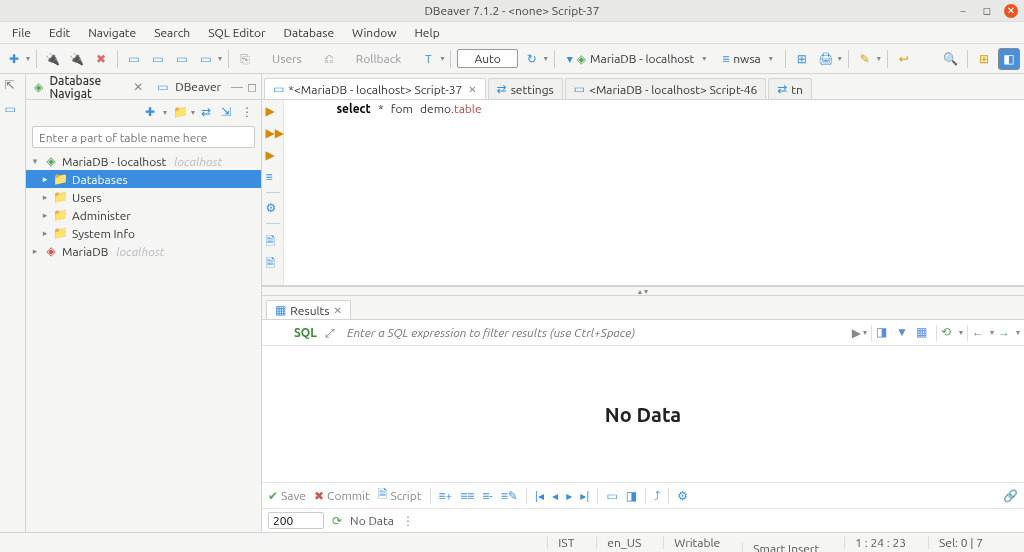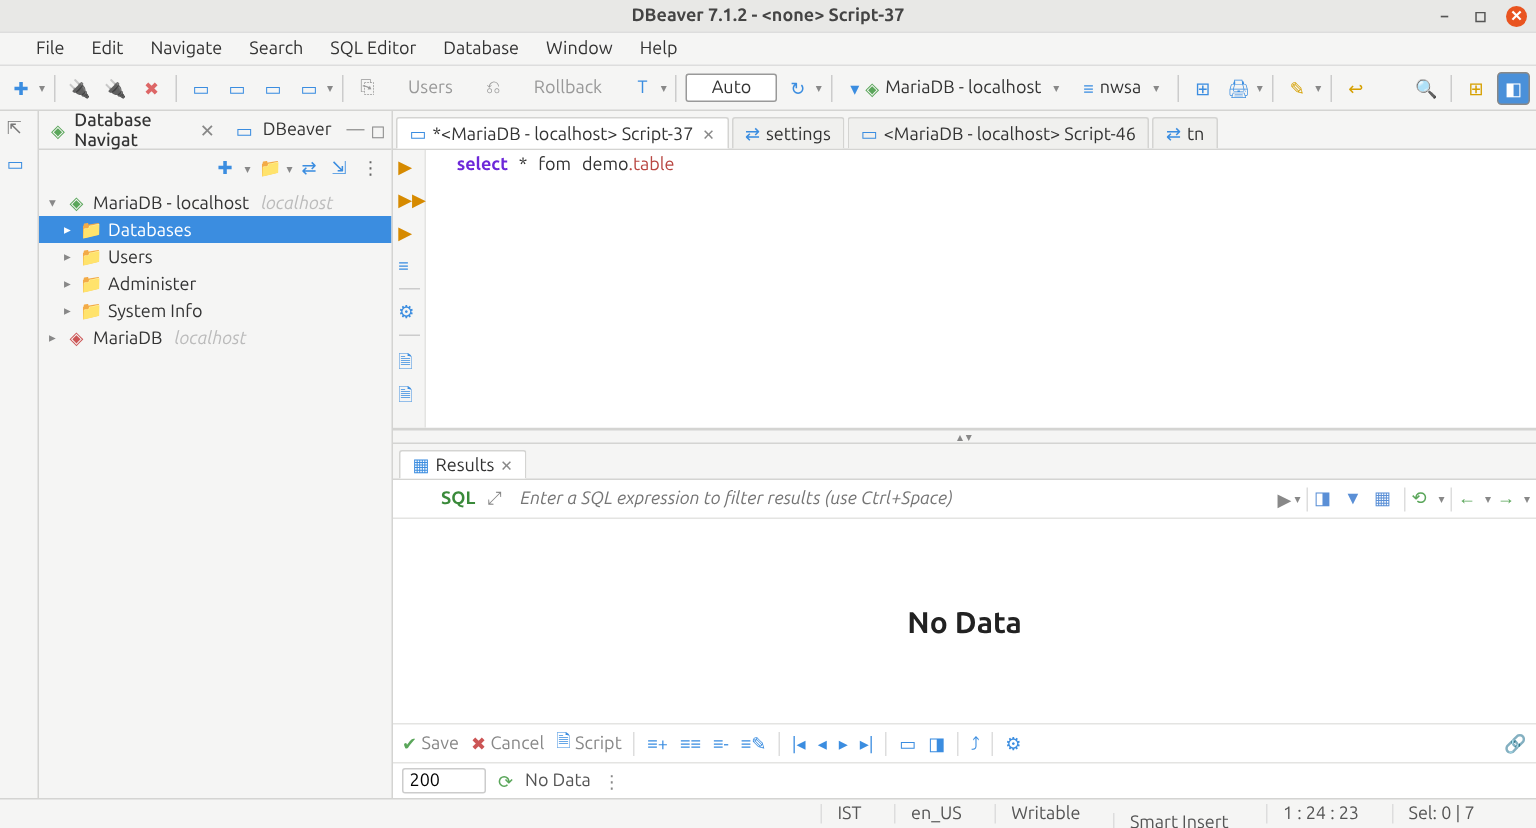--- a/index.html
+++ b/index.html
@@ -1,22 +1,22 @@
 <!DOCTYPE html>
 <html><head>
 <meta charset="utf-8">
 <style>
   * { box-sizing: border-box; margin: 0; padding: 0; font-family: "Segoe UI", Ubuntu, Arial, sans-serif; font-size: 12px; }
   body { width: 1024px; height: 552px; background: #f5f5f4; display: flex; flex-direction: column; overflow: hidden; color: #333; }
-  .titlebar { height: 22px; background: #e8e8e6; display: flex; align-items: center; justify-content: center; position: relative; border-bottom: 1px solid #ddd; font-weight: bold; }
+  .titlebar { height: 22px; background: #e8e8e6; display: flex; align-items: center; justify-content: center; position: relative; border-bottom: 1px solid #ddd; }
   .title-text { color: #444; }
   .win-controls { position: absolute; right: 6px; display: flex; gap: 10px; align-items: center; }
   .win-btn { width: 14px; height: 14px; border-radius: 50%; display: flex; align-items: center; justify-content: center; font-size: 10px; color: #555; }
   .win-close { background: #e95420; color: #fff; }
-  .menubar { height: 22px; display: flex; align-items: center; padding: 0 16px; gap: 2px; border-bottom: 1px solid #ddd; background: #f5f5f4; }
+  .menubar { height: 22px; display: flex; align-items: center; padding: 0 4px; gap: 2px; border-bottom: 1px solid #ddd; background: #f5f5f4; }
   .menu-item { padding: 2px 8px; color: #333; }
   .toolbar { height: 30px; display: flex; align-items: center; padding: 0 4px; gap: 4px; border-bottom: 1px solid #d4d4d2; background: #f5f5f4; }
   .tb-btn { width: 20px; height: 20px; display: flex; align-items: center; justify-content: center; color: #555; border-radius: 2px; }
   .tb-sep { width: 1px; height: 18px; background: #ccc; margin: 0 2px; }
   .tb-drop { font-size: 8px; color: #888; margin-left: -2px; }
   .tb-text { padding: 3px 12px; color: #333; border: 1px solid transparent; }
   .tb-auto { border: 1px solid #999; background: #fff; padding: 2px 16px; border-radius: 2px; }
   .tb-combo { display: flex; align-items: center; padding: 2px 6px; gap: 4px; }
   .tb-right { margin-left: auto; display:flex; gap:4px; align-items:center;}
   .tb-last { width: 22px; height: 22px; border: 1px solid #888; background: #4a90d9; border-radius:3px; display:flex;align-items:center;justify-content:center;color:#fff;}
@@ -44,21 +44,21 @@
   .ind1 { padding-left: 14px; }
   .editor-area { flex: 1; display: flex; flex-direction: column; background: #fff; }
   .editor-tabs { height: 26px; display: flex; align-items: flex-end; border-bottom: 1px solid #d4d4d2; background: #f5f5f4; padding-left:2px; gap:2px; }
   .etab { display: flex; align-items: center; gap: 4px; padding: 3px 8px; border: 1px solid #d4d4d2; border-bottom: none; background: #f0f0ee; border-radius: 2px 2px 0 0; color:#333;}
   .etab.active { background: #fff; }
   .etab .close { color:#888; font-size:10px; margin-left:2px;}
   .editor-body { flex: 0 0 186px; display: flex; border-bottom: 1px solid #d4d4d2; }
   .editor-gutter { width: 22px; background: #f5f5f4; display: flex; flex-direction: column; align-items: center; padding-top: 4px; gap: 8px; border-right:1px solid #e4e4e2;}
   .editor-gutter .gi { width: 14px; height: 14px; color: #d68a00; }
   .code { flex: 1; font-family: "Consolas", monospace; font-size: 12px; padding: 2px 6px; background:#fff; position:relative;}
-  .kw { color: #6d28d9; font-weight: bold; }
+  .kw { color: #000000; font-weight: bold; margin-left: 32px; }
   .sym { color:#333; }
   .ident { color:#333; }
   .dot { color:#b94742; }
   .tbl { color:#b94742; }
   .splitter { height: 10px; background: #f5f5f4; border-top:1px solid #d4d4d2; border-bottom:1px solid #d4d4d2; display:flex; align-items:center; justify-content:center; color:#888; font-size:8px;}
   .results { flex: 1; display: flex; flex-direction: column; background: #fff; }
   .res-tabs { height: 24px; display: flex; align-items: flex-end; background: #f5f5f4; border-bottom: 1px solid #d4d4d2; padding-left:4px;}
   .rtab { display:flex; align-items:center; gap:4px; padding:2px 8px; border:1px solid #d4d4d2; border-bottom:none; background:#fff; border-radius:2px 2px 0 0;}
   .res-filter { height: 26px; display: flex; align-items: center; padding: 0 4px; gap:4px; border-bottom: 1px solid #e4e4e2; }
   .res-filter .lab { color:#3a8a3a; font-weight:bold; padding:0 4px;margin-left:24px;}
@@ -187,20 +187,23 @@
     </div>
     <div class="panel-toolbar">
       <span class="pti" style="color:#3b8de0;">✚</span>
         <span class="tb-drop">▾</span>
       <span class="pti ico-fold">📁</span>
         <span class="tb-drop">▾</span>
       <span class="pti" style="color:#3b8de0;">⇄</span>
       <span class="pti" style="color:#3b8de0;">⇲</span>
       <span class="pti">⋮</span>
     </div>
+    <div class="filter-box">
+      <input type="text" placeholder="Enter a part of table name here" style="">
+    </div>
     <div class="tree">
       <div class="tree-row">
         <span class="tw">▾</span>
           <span class="ticon ico-db">◈</span>
         <span class="tlabel">MariaDB - localhost</span>
         <span class="thint">localhost</span>
       </div>
       <div class="tree-row ind1 sel">
         <span class="tw">▸</span>
           <span class="ticon" style="color:#fff;">📁</span>
@@ -297,21 +300,21 @@
       <div class="res-body">
         <div class="nodata">No Data</div>
       </div>
       <div class="res-toolbar">
         <span class="rt-btn save">
             <span class="ico">✔</span>
             <span>Save</span>
           </span>
         <span class="rt-btn cancel">
             <span class="ico">✖</span>
-            <span>Cancel</span>
+            <span>Commit</span>
           </span>
         <span class="rt-btn">
             <span style="color:#3b8de0;">🗎</span>
             <span>Script</span>
           </span>
         <span class="rt-sepv"></span>
         <span class="rt-arrow">≡+</span>
         <span class="rt-arrow">≡≡</span>
         <span class="rt-arrow">≡-</span>
         <span class="rt-arrow">≡✎</span>

